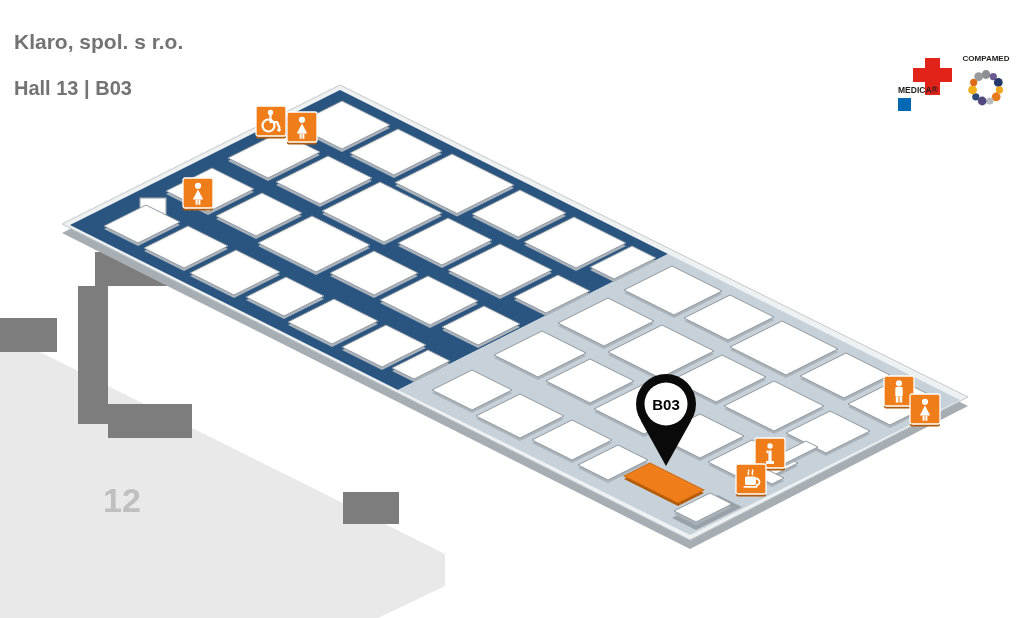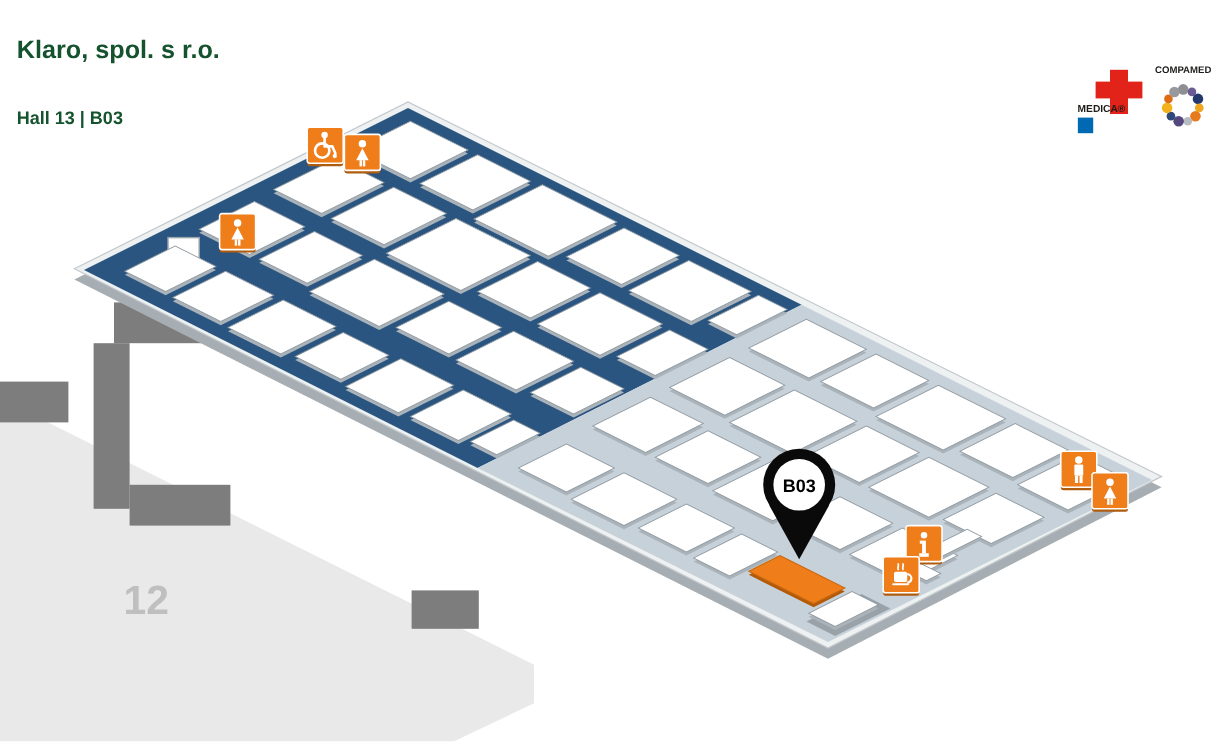--- a/index.html
+++ b/index.html
@@ -1,23 +1,23 @@
 <!DOCTYPE html>
 <html><head>
 <meta charset="utf-8">
 <style>
   html,body{margin:0;padding:0;}
   body{
     width:1024px;height:618px;overflow:hidden;background:#ffffff;
     font-family:"Liberation Sans", sans-serif;position:relative;
   }
   #map-stage{position:absolute;left:0;top:0;width:1024px;height:618px;}
-  .hdr{position:absolute;left:14px;color:#14532d;z-index:5;}
+  .hdr{position:absolute;left:14px;color:#737373;z-index:5;}
   #title{top:30px;font-size:21px;font-weight:bold;}
-  #subtitle{top:90px;font-size:15px;font-weight:bold;}
+  #subtitle{top:77px;font-size:20px;font-weight:bold;}
   .logo{position:absolute;z-index:5;}
   #logo-medica{left:898px;top:58px;}
   #logo-compamed{left:954px;top:52px;}
   .logo-text{font-weight:bold;fill:#1d1d1b;}
   svg text{user-select:none;}
 </style>
 </head>
 <body>
 
 <div class="hdr" id="title">Klaro, spol. s r.o.</div>

